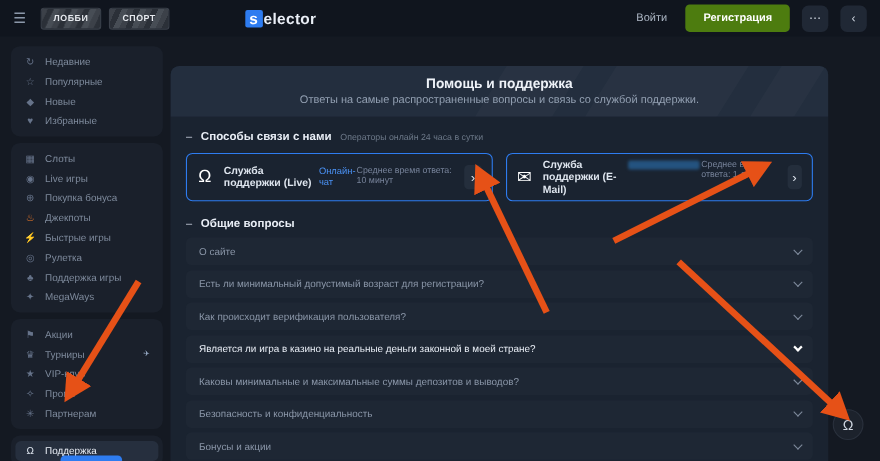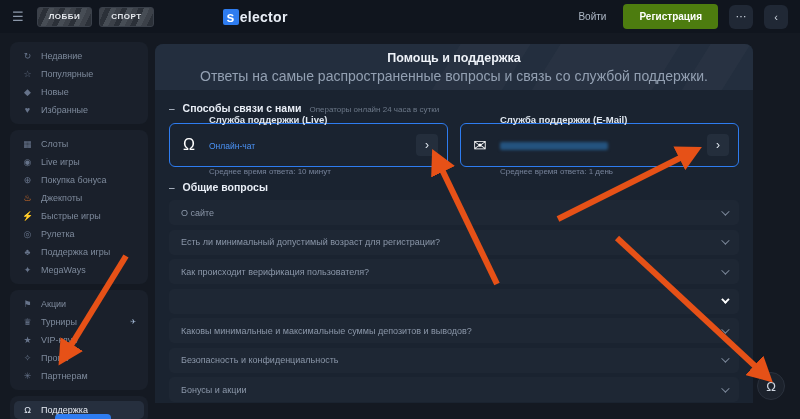--- a/index.html
+++ b/index.html
@@ -35,41 +35,41 @@
                font-size:9px; color:#7e8a9c; border-radius:5px; cursor:pointer; }
   .side-item .icn { width:11px; text-align:center; font-size:9px; color:#66738a; }
   .side-item.active { background:#262f3e; color:#e9eef6; }
   .side-item.active .icn { color:#dfe6f0; }
   .side-badge { margin-left:auto; font-size:7px; color:#9fb4d0; }
 
   .hidden-blue { position:absolute; left:55px; top:414px; width:56px; height:8px;
                  background:#2e7cf0; border-radius:4px 4px 0 0; z-index:2; }
 
   
-  .main { position:absolute; left:155px; top:44px; width:598px; height:359px;
+  .main { position:absolute; left:155px; top:60px; width:598px; height:359px;
           background:#1a2330; border-radius:8px 8px 0 0; overflow:hidden; z-index:1; }
   .band { position:relative; height:46px; background:#232e3e; overflow:hidden;
           display:flex; flex-direction:column; align-items:center; justify-content:center; }
   .stripe { position:absolute; top:-10px; height:70px; background:rgba(255,255,255,.025);
             transform:skewX(-32deg); }
   .s1 { left:290px; width:70px; } .s2 { left:390px; width:120px; } .s3 { left:540px; width:40px; }
   .band-title { font-size:12.5px; font-weight:bold; color:#eef2f8; z-index:1; }
-  .band-sub { font-size:14px; color:#93a0b2; margin-top:3px; z-index:1; }
+  .band-sub { font-size:10px; color:#93a0b2; margin-top:3px; z-index:1; }
 
   .content { padding:10px 14px 0 14px; }
   .sec-head { display:flex; align-items:baseline; gap:8px; margin-top:2px; }
   .sec-dash { font-size:10px; color:#cbd4e0; }
   .sec-title { font-size:10.5px; font-weight:bold; color:#e9eef6; }
   .sec-note { font-size:8px; color:#6c7888; }
 
   .cards { display:flex; gap:12px; margin-top:9px; }
   .card { flex:1; height:44px; border:1px solid #2e7cf0; border-radius:6px;
           display:flex; align-items:center; padding:0 9px; gap:10px; background:#1a2330; cursor:pointer; }
   .card-icn { font-size:16px; color:#fff; width:20px; text-align:center; }
-  .card-txt { display:flex; flex-direction:column; gap:16px; }
+  .card-txt { display:flex; flex-direction:row; gap:1px; }
   .card-title { font-size:9.5px; font-weight:bold; color:#dfe6ef; }
   .card-link { font-size:8.5px; color:#4b93f7; cursor:pointer; }
   .redacted { width:108px; height:8px; background:#24537f; border-radius:2px; filter:blur(1.5px); margin:1px 0; }
   .card-meta { font-size:8px; color:#77839a; }
   .card-chev { margin-left:auto; width:22px; height:22px; background:#242e3c; border-radius:4px;
                display:flex; align-items:center; justify-content:center; color:#dfe6ef;
                font-size:12px; cursor:pointer; }
 
   .faq-head { margin-top:14px; }
   .faq-list { margin-top:7px; }
@@ -243,20 +243,21 @@
           </div>
           <div class="faq-row">
             <span class="faq-label">Есть ли минимальный допустимый возраст для регистрации?</span>
             <span class="chev-down"></span>
           </div>
           <div class="faq-row">
             <span class="faq-label">Как происходит верификация пользователя?</span>
             <span class="chev-down"></span>
           </div>
           <div class="faq-row hl">
+            <span class="faq-label">Является ли игра в казино на реальные деньги законной в моей стране?</span>
             <span class="chev-down"></span>
           </div>
           <div class="faq-row">
             <span class="faq-label">Каковы минимальные и максимальные суммы депозитов и выводов?</span>
             <span class="chev-down"></span>
           </div>
           <div class="faq-row">
             <span class="faq-label">Безопасность и конфиденциальность</span>
             <span class="chev-down"></span>
           </div>

